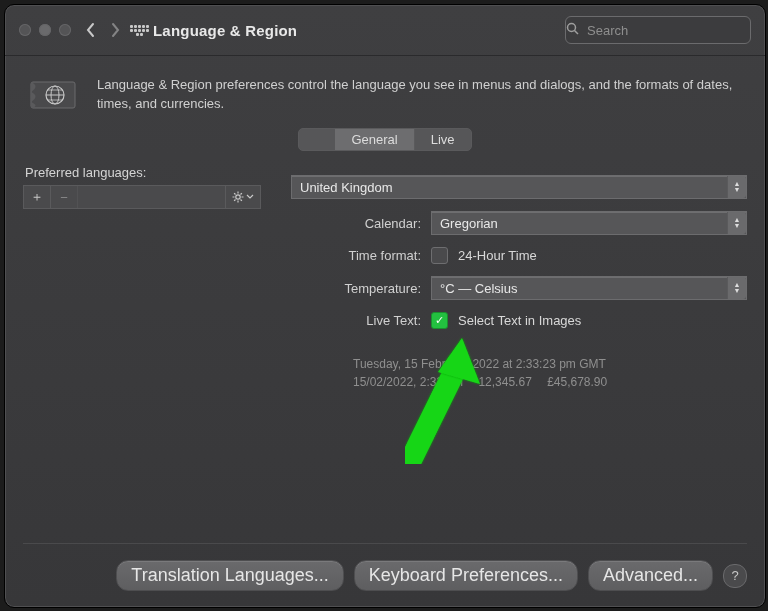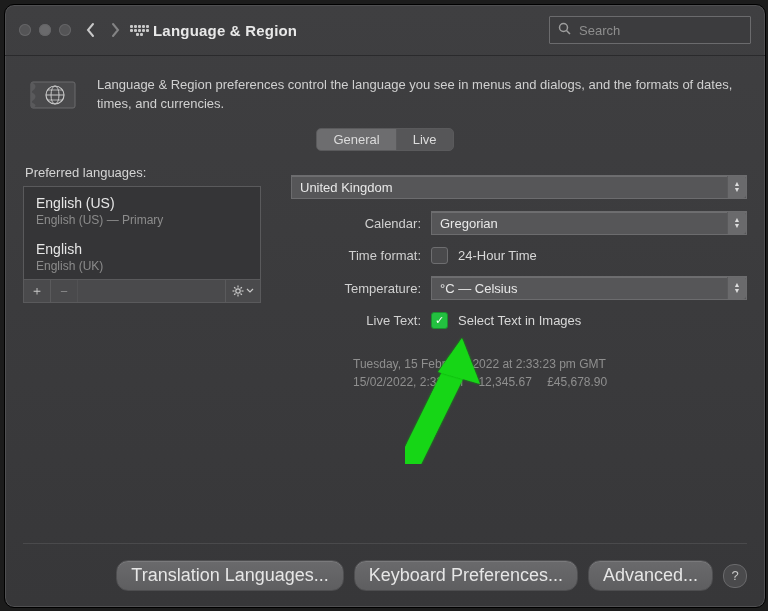--- a/index.html
+++ b/index.html
@@ -31,33 +31,33 @@
   }
   .traffic{display:flex;gap:8px;margin-right:6px;}
   .dot{width:12px;height:12px;border-radius:50%;background:#545456;box-shadow:inset 0 0 0 1px #656567;}
   .dot.active{background:#6a6a6c;}
   .navarrow{width:20px;height:20px;display:flex;align-items:center;justify-content:center;color:#c8c8c8;border-radius:4px;}
   .grid-icon{width:20px;height:20px;display:flex;flex-wrap:wrap;gap:1px;align-content:center;justify-content:center;}
   .grid-icon span{width:3px;height:3px;background:#c8c8c8;border-radius:1px;}
   .title{font-size:15px;font-weight:600;color:#e8e8e8;letter-spacing:.2px;}
   .spacer{flex:1;}
   .search{
-    width:184px;height:26px;border:1px solid #6b6b6d;border-radius:1px;
-    background:#3c3c3e;display:flex;align-items:center;padding:0 8px;gap:6px;margin-left:10px;
+    width:184px;height:26px;border:1px solid #6b6b6d;border-radius:6px;
+    background:#3c3c3e;display:flex;align-items:center;padding:0 0;gap:6px;margin-left:10px;
   }
   .search .mag{color:#9e9e9e;}
   .search input{flex:1;background:none;border:none;outline:none;color:var(--text);font-size:13px;}
   .search input::placeholder{color:#8e8e8e;}
   
   .content{flex:1;display:flex;flex-direction:column;padding:14px 18px 16px;}
   .intro{display:flex;gap:18px;padding:6px 4px 14px;align-items:flex-start;}
   .flag-icon{width:52px;height:38px;}
   .intro-text{flex:1;color:#d0d0d0;line-height:1.45;}
   
-  .tabs{display:flex;margin:0 auto 10px;border:1px solid #5a5a5c;border-radius:5px;overflow:hidden;background:var(--tab-bg);}
+  .tabs{display:flex;margin:0 auto 10px;border:1px solid #5a5a5c;border-radius:5px;overflow:hidden;background:var(--tab-bg);padding-left:36px;}
   .tabs button{all:unset;padding:3px 16px;font-size:13px;color:#dcdcdc;cursor:default;}
   .tabs button.sel{background:var(--tab-sel);}
   .tabs button + button{border-left:1px solid #5a5a5c;}
   
   .main{display:flex;gap:30px;flex:1;align-items:flex-start;}
   .left{width:238px;display:flex;flex-direction:column;}
   .left-label{color:#d4d4d4;margin:4px 0 6px 2px;}
   .list{
     flex:1;border:1px solid #5a5a5c;background:var(--list-bg);
     display:flex;flex-direction:column;height:308px;
@@ -177,30 +177,20 @@
 
     <div class="tabs">
       <button class="sel">General</button>
       <button>Live</button>
     </div>
 
     <div class="main">
 
       <div class="left">
         <div class="left-label">Preferred languages:</div>
-        <div class="list">
-          <div class="list-item">
-            <div class="name">English (US)</div>
-            <div class="sub">English (US) — Primary</div>
-          </div>
-          <div class="list-item">
-            <div class="name">English</div>
-            <div class="sub">English (UK)</div>
-          </div>
-        </div>
         <div class="list-footer">
           <div class="footbtn">＋</div>
           <div class="footbtn" style="opacity:.5">−</div>
           <div class="footspace"></div>
           <div class="footgear">
             <svg width="12" height="12" viewBox="0 0 12 12">
                   <circle cx="6" cy="6" r="2.2" fill="none" stroke="#c8c8c8" stroke-width="1.2"></circle>
                   <g stroke="#c8c8c8" stroke-width="1.2">
                     <line x1="6" y1="0.5" x2="6" y2="2.5"></line>
                     <line x1="6" y1="9.5" x2="6" y2="11.5"></line>

